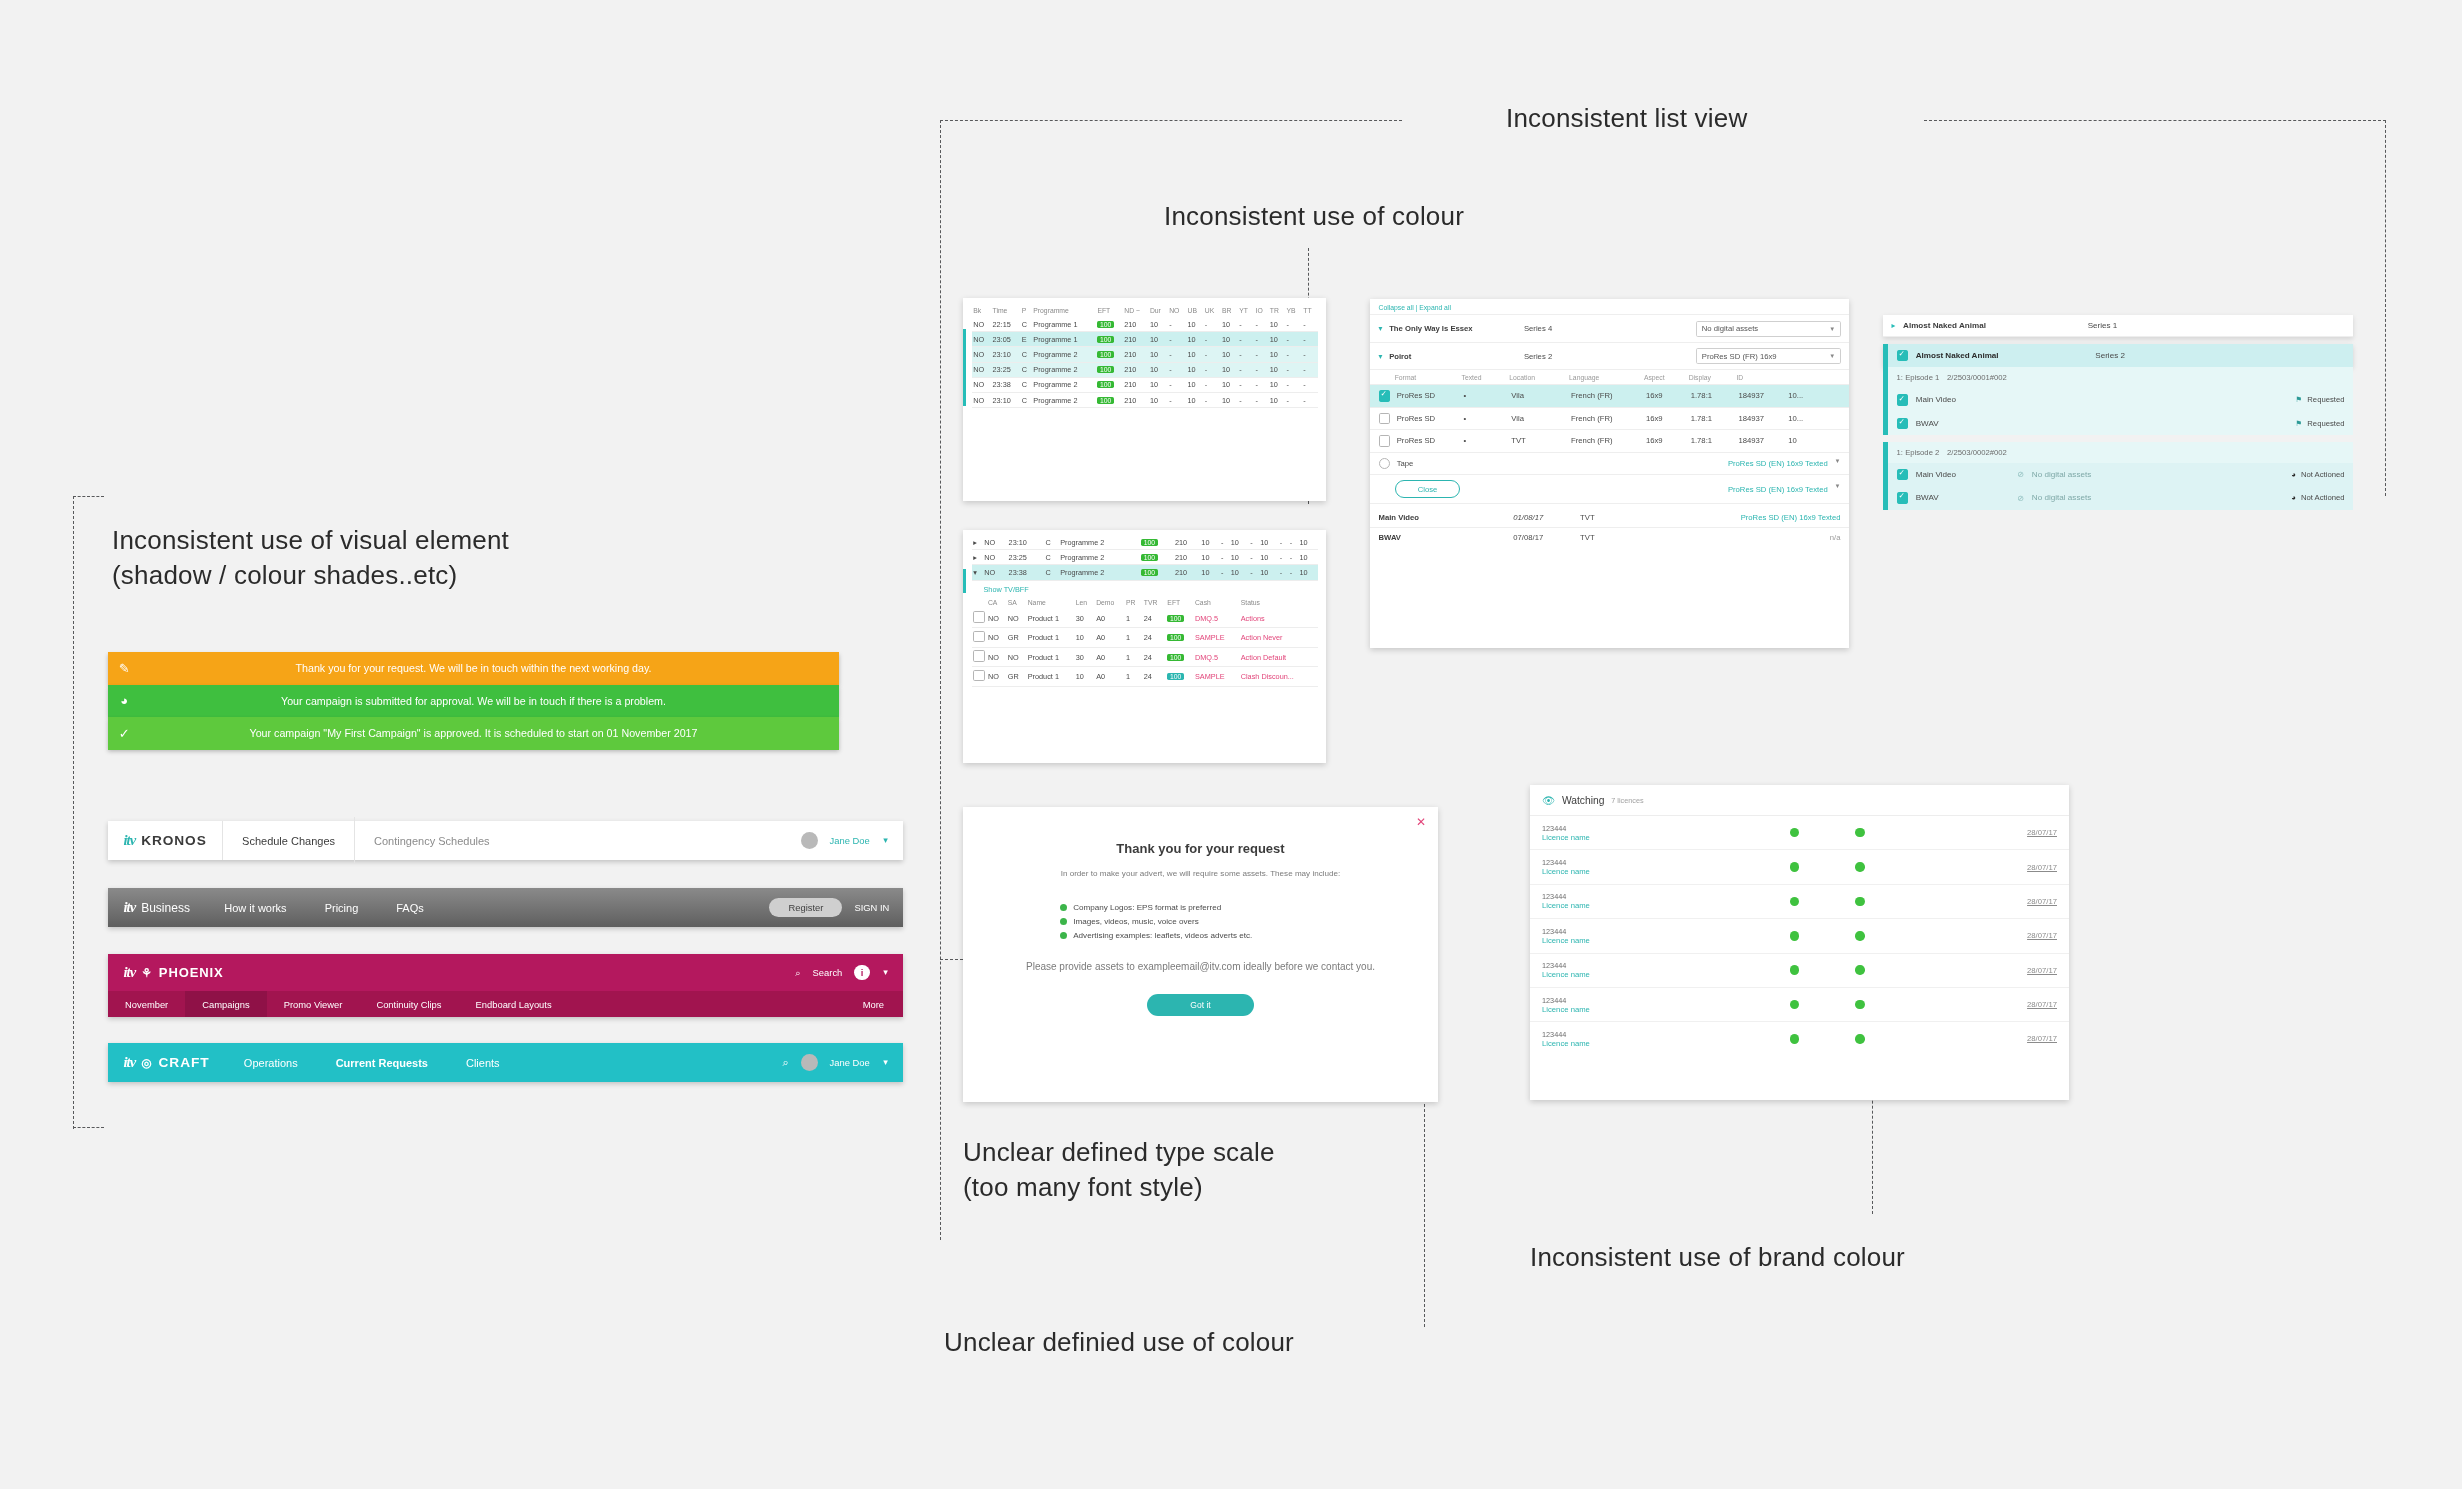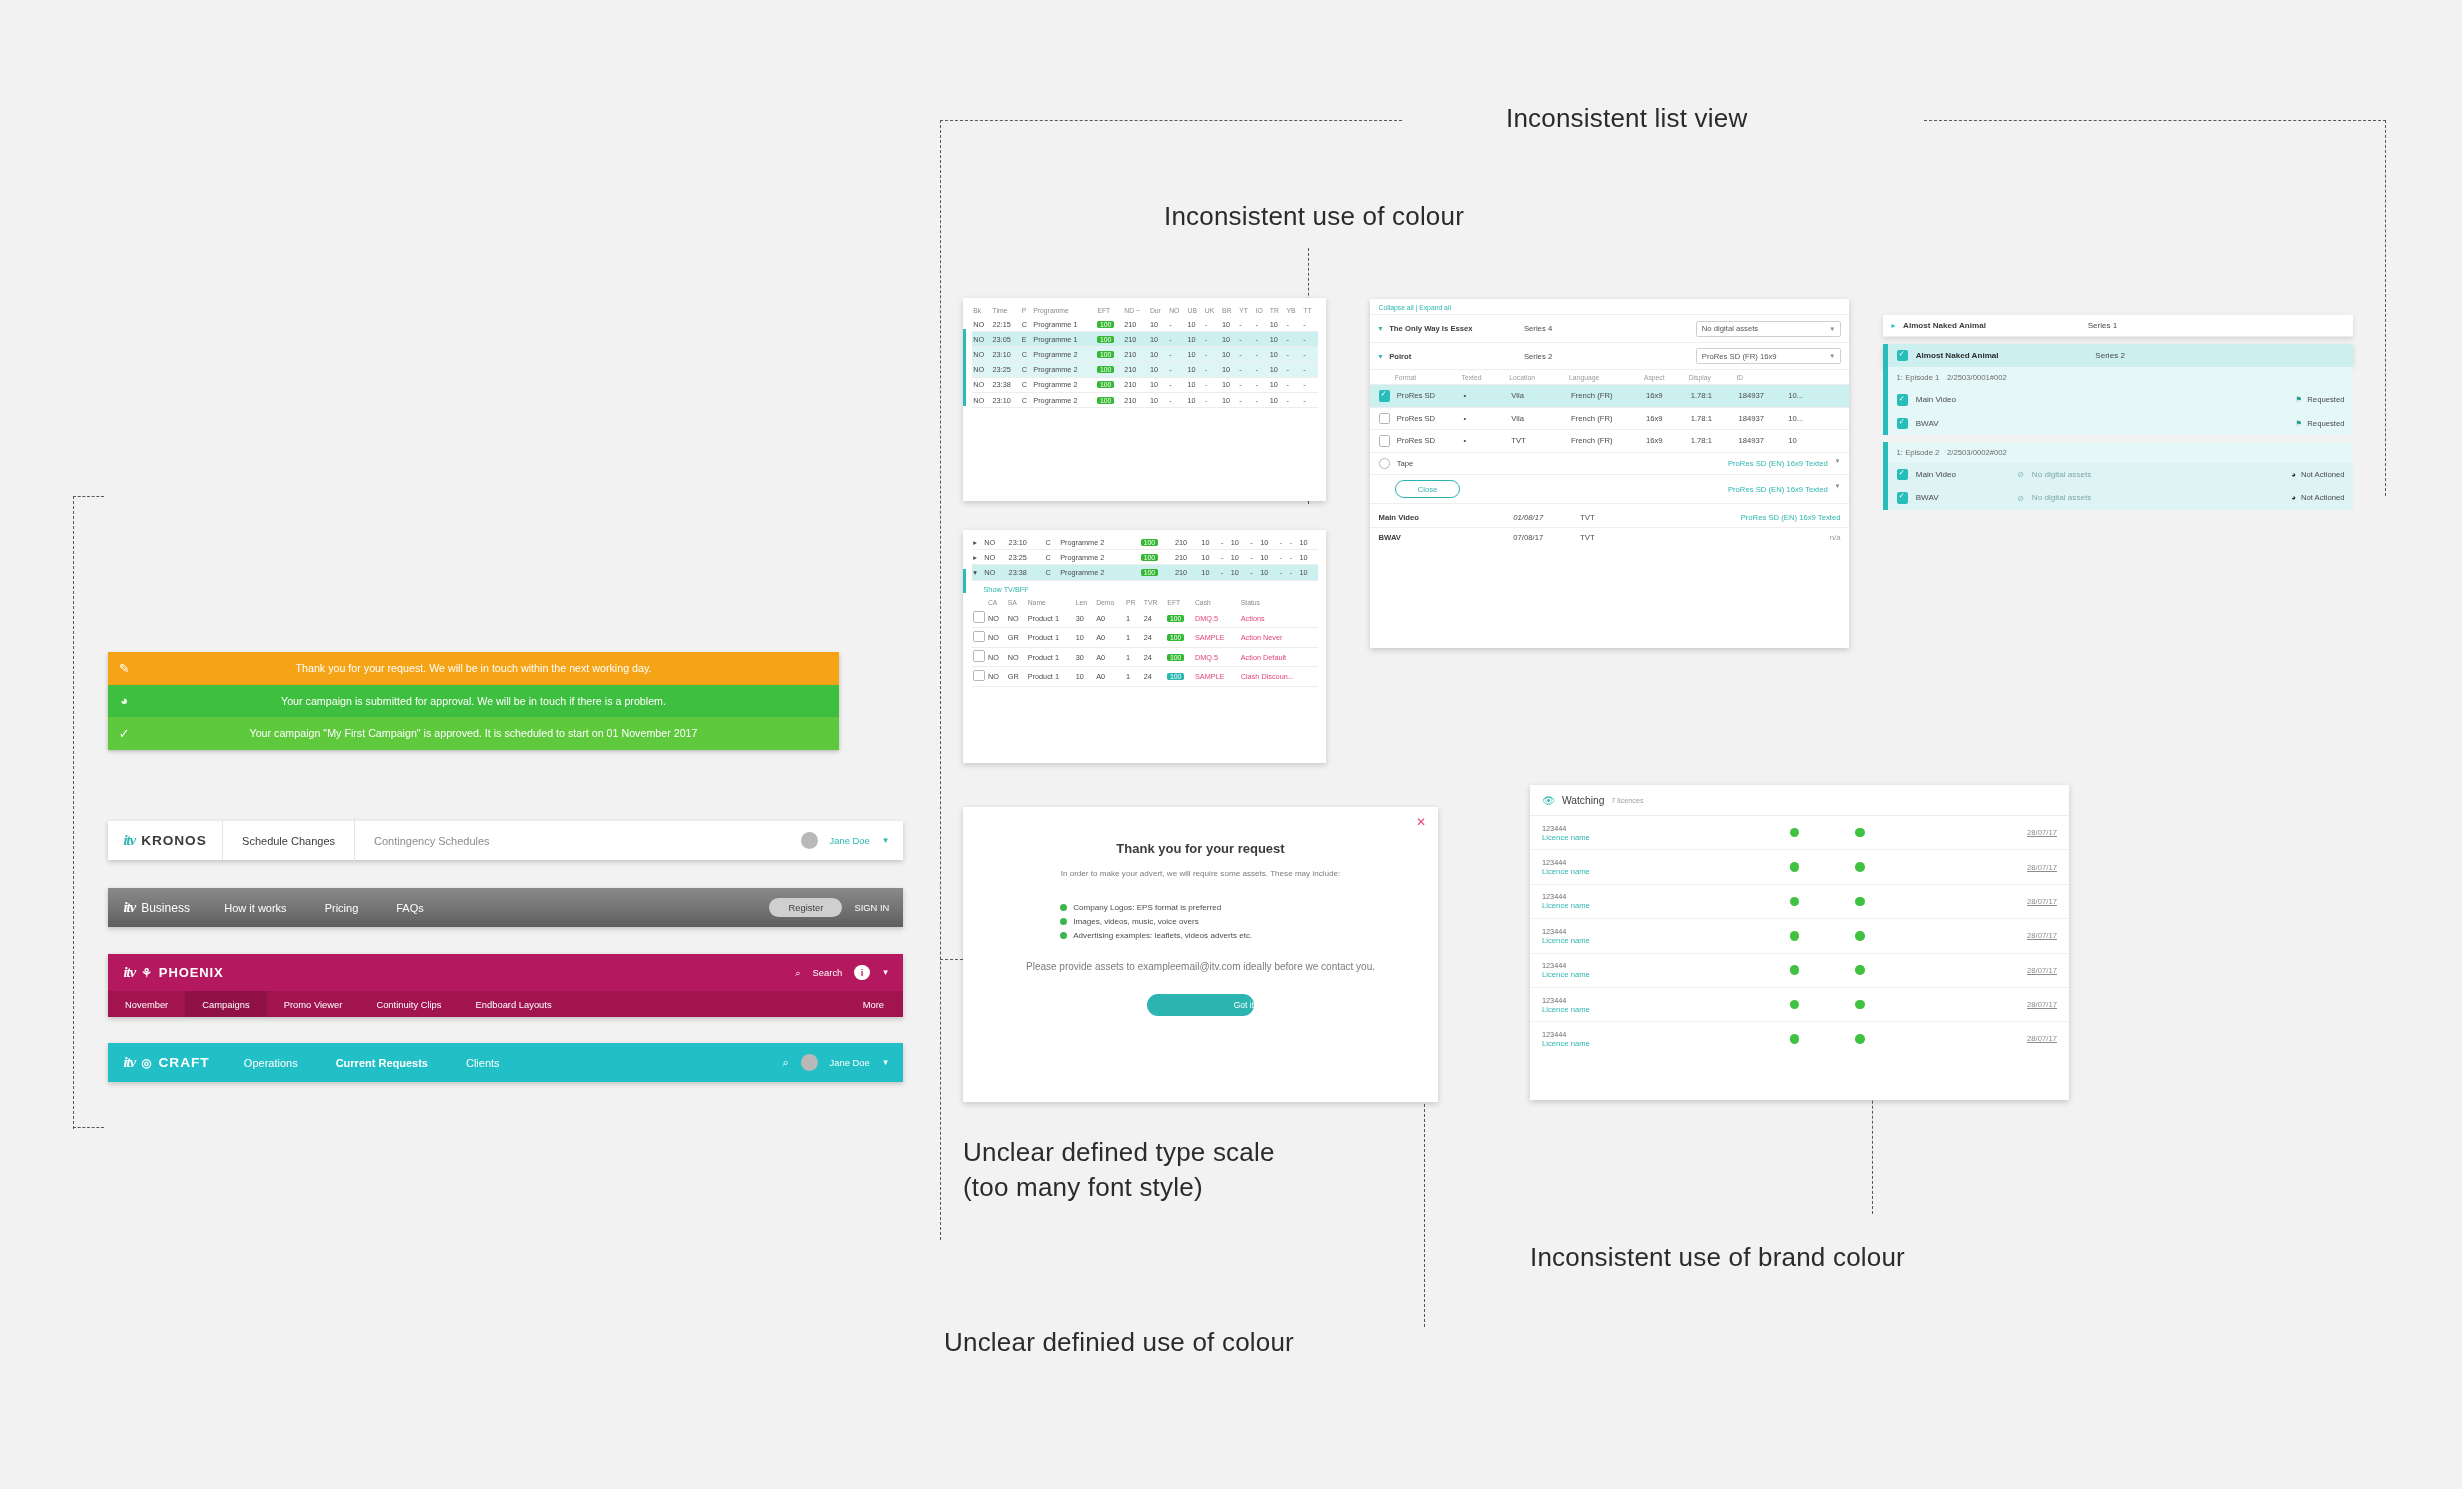--- a/index.html
+++ b/index.html
@@ -266,21 +266,21 @@
     width: 7.7px; height: 7.7px; border-radius: 50%;
     background: #3cb54a; flex: none;
   }
   .modal-btn {
     background: #2cb5b0;
     color: #fff;
     border-radius: 13.7px;
     font-size: 8.5px;
     padding: 6px 0;
     width: 107px;
-    text-align: right;
+    text-align: center;
     margin: 0 auto;
   }
 
   
   .watch-head {
     display: flex;
     align-items: center;
     gap: 6.8px;
     padding: 8.5px 12px;
     font-size: 10.3px;
@@ -313,20 +313,22 @@
   <div class="dash-v" style="left:1308px; top:248px; height:256px;"></div>
   <div class="dash-v" style="left:73px; top:496px; height:633px;"></div>
   <div class="dash-h" style="left:73px; top:496px; width:31px;"></div>
   <div class="dash-h" style="left:73px; top:1127px; width:31px;"></div>
   <div class="dash-h" style="left:940px; top:959px; width:68px;"></div>
   <div class="dash-v" style="left:1424px; top:959px; height:368px;"></div>
   <div class="dash-v" style="left:1872px; top:855px; height:359px;"></div>
 
   <div class="anno" style="left:1506px; top:101px;">Inconsistent list view</div>
   <div class="anno" style="left:1164px; top:199px;">Inconsistent use of colour</div>
+  <div class="anno" style="left:112px; top:523px;">Inconsistent use of visual element
+(shadow / colour shades..etc)</div>
   <div class="anno" style="left:963px; top:1135px;">Unclear defined type scale
 (too many font style)</div>
   <div class="anno" style="left:1530px; top:1240px;">Inconsistent use of brand colour</div>
   <div class="anno" style="left:944px; top:1325px;">Unclear definied use of colour</div>
 
   <div class="card" style="left:963px; top:298px; width:363px; height:203px;">
     <div style="padding:6.8px 8.5px 0 8.5px;">
       <table class="mini-table">
         <thead>
           <tr>

